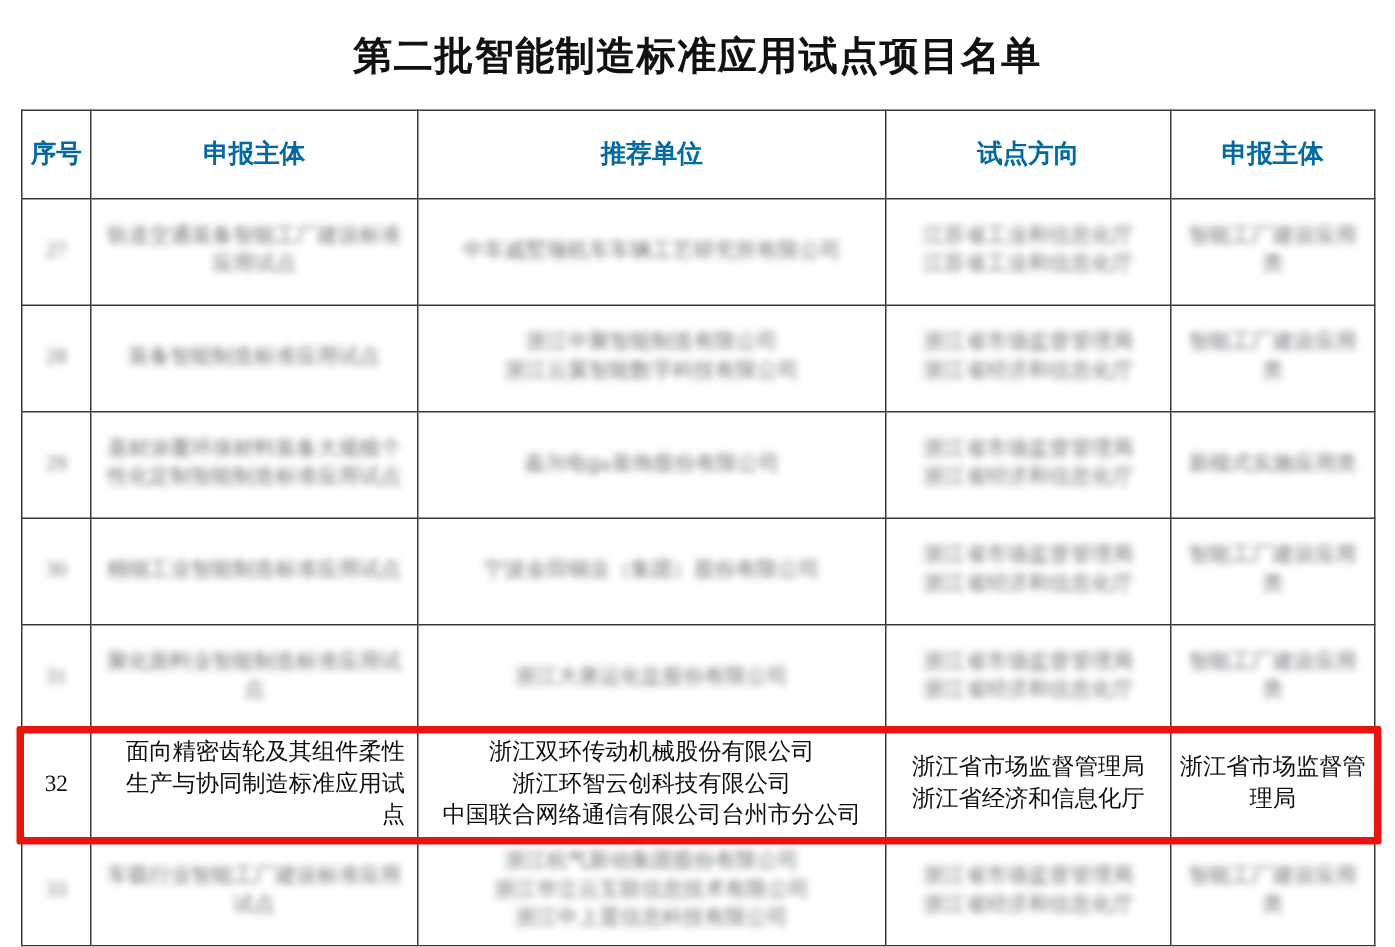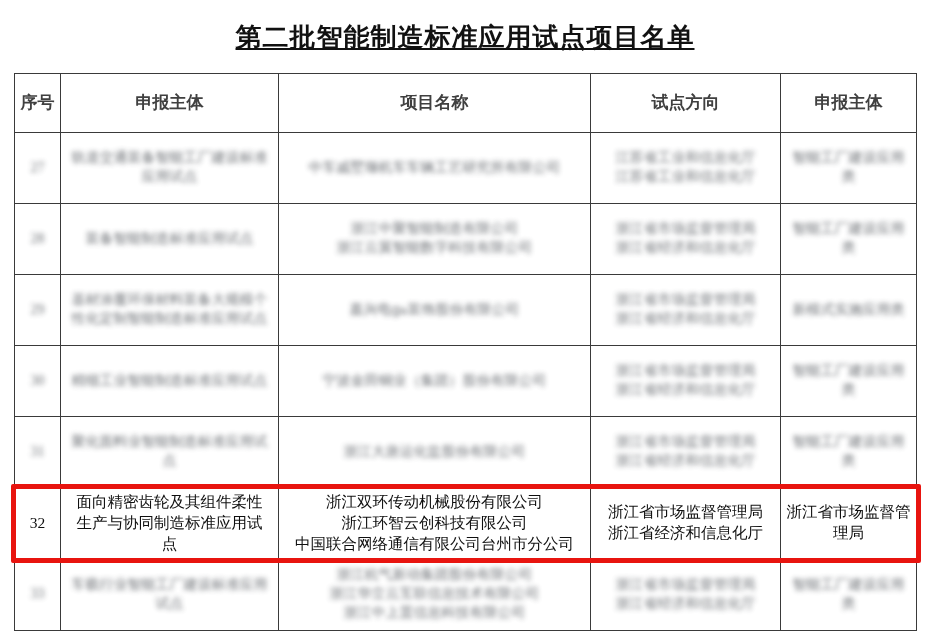--- a/index.html
+++ b/index.html
@@ -23,21 +23,20 @@
   }
   .doc-title {
     text-align: center;
     font-family: "Liberation Serif", serif;
     font-weight: bold;
     font-size: 26px;
     letter-spacing: 1px;
     color: #111111;
     margin: 20px 0 18px 0;
     padding: 0;
-    text-decoration: underline;
   }
   .table-wrap {
     position: relative;
     margin: 0 14px;
   }
   table.list {
     width: 902px;
     border-collapse: collapse;
     table-layout: fixed;
     border: 1.5px solid #2b2b2b;
@@ -54,21 +53,21 @@
     text-align: center;
     vertical-align: middle;
     padding: 4px 5px;
     line-height: 1.35;
     font-size: 15px;
   }
   table.list thead th {
     font-weight: bold;
     font-size: 17px;
     height: 50px;
-    color: #404040;
+    color: #0369a1;
   }
   table.list tbody td {
     height: 62px;
   }
   .cell-lines span {
     display: block;
   }
   
   tr.blur td {
     color: #5f6368;
@@ -80,21 +79,21 @@
   tr.blur td.idx {
     font-size: 14px;
   }
   
   tr.focus td {
     color: #0f0f0f;
     font-size: 15.5px;
     height: 86px;
   }
   tr.focus td.project {
-    text-align: center;
+    text-align: right;
     padding-left: 8px;
     padding-right: 8px;
     margin-left: 16px;
   }
   
   .red-box {
     position: absolute;
     border: 5px solid #e8140f;
     box-sizing: border-box;
     pointer-events: none;
@@ -115,21 +114,21 @@
         <col class="c0">
           <col class="c1">
           <col class="c2">
           <col class="c3">
           <col class="c4">
       </colgroup>
       <thead>
         <tr>
           <th>序号</th>
           <th>申报主体</th>
-          <th>项目名称</th>
+          <th>推荐单位</th>
           <th>试点方向</th>
           <th>申报主体</th>
         </tr>
       </thead>
       <tbody id="table-body">
           <tr class="blur">
             <td class="idx">
               <div class="cell-lines">
                 <span>27</span>
               </div>

